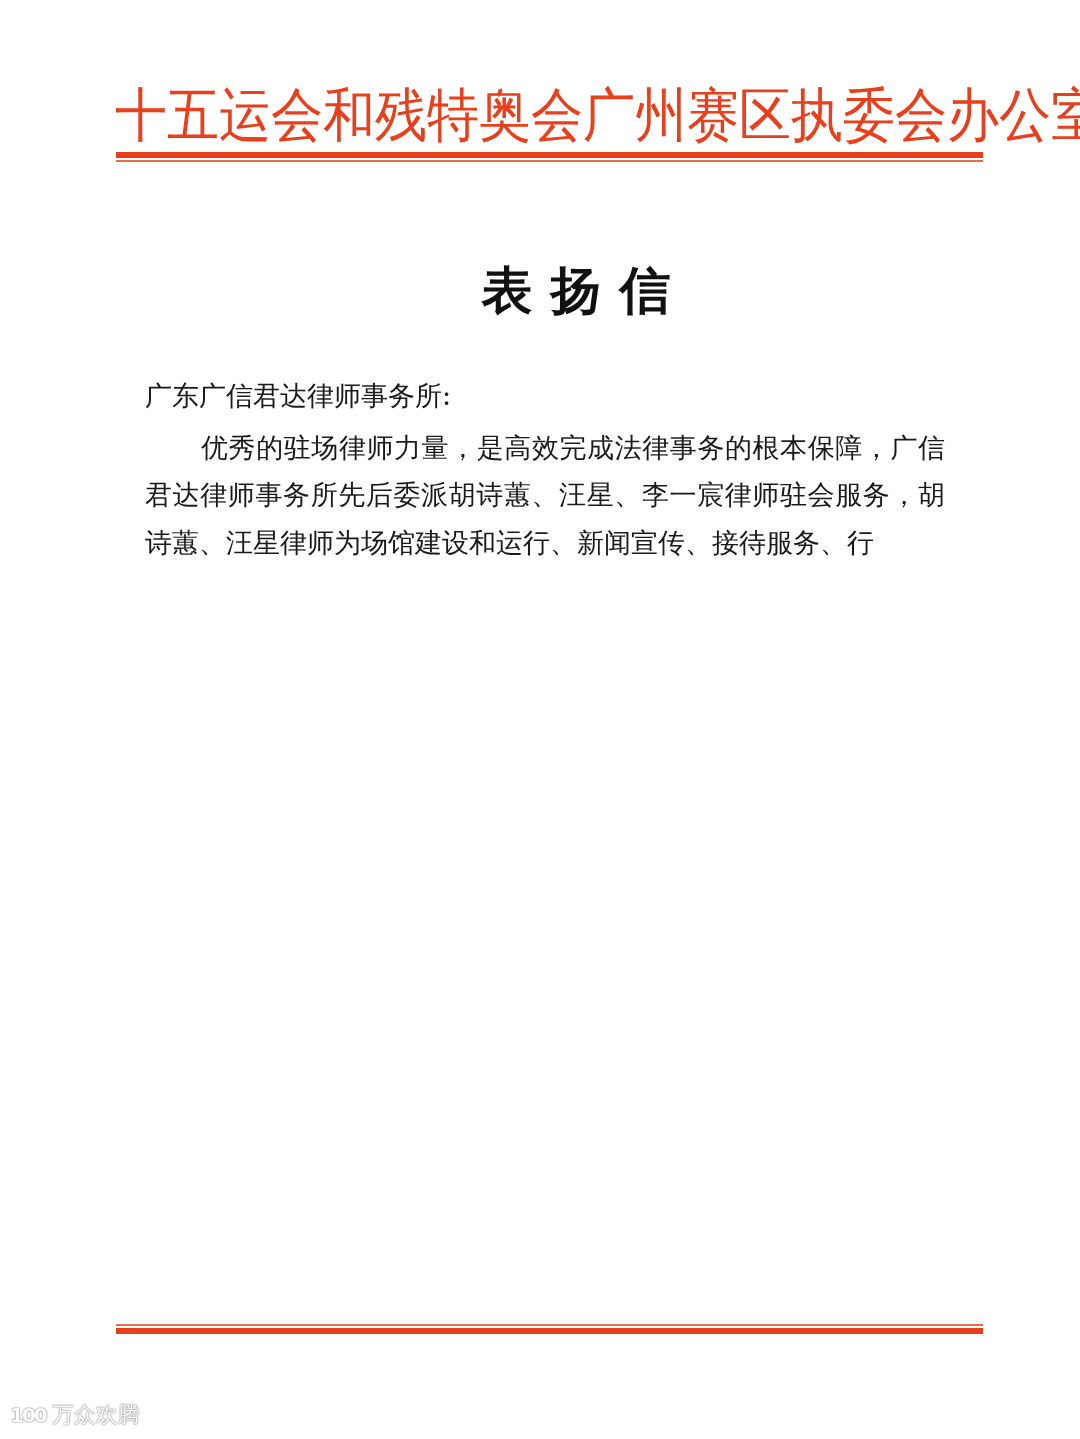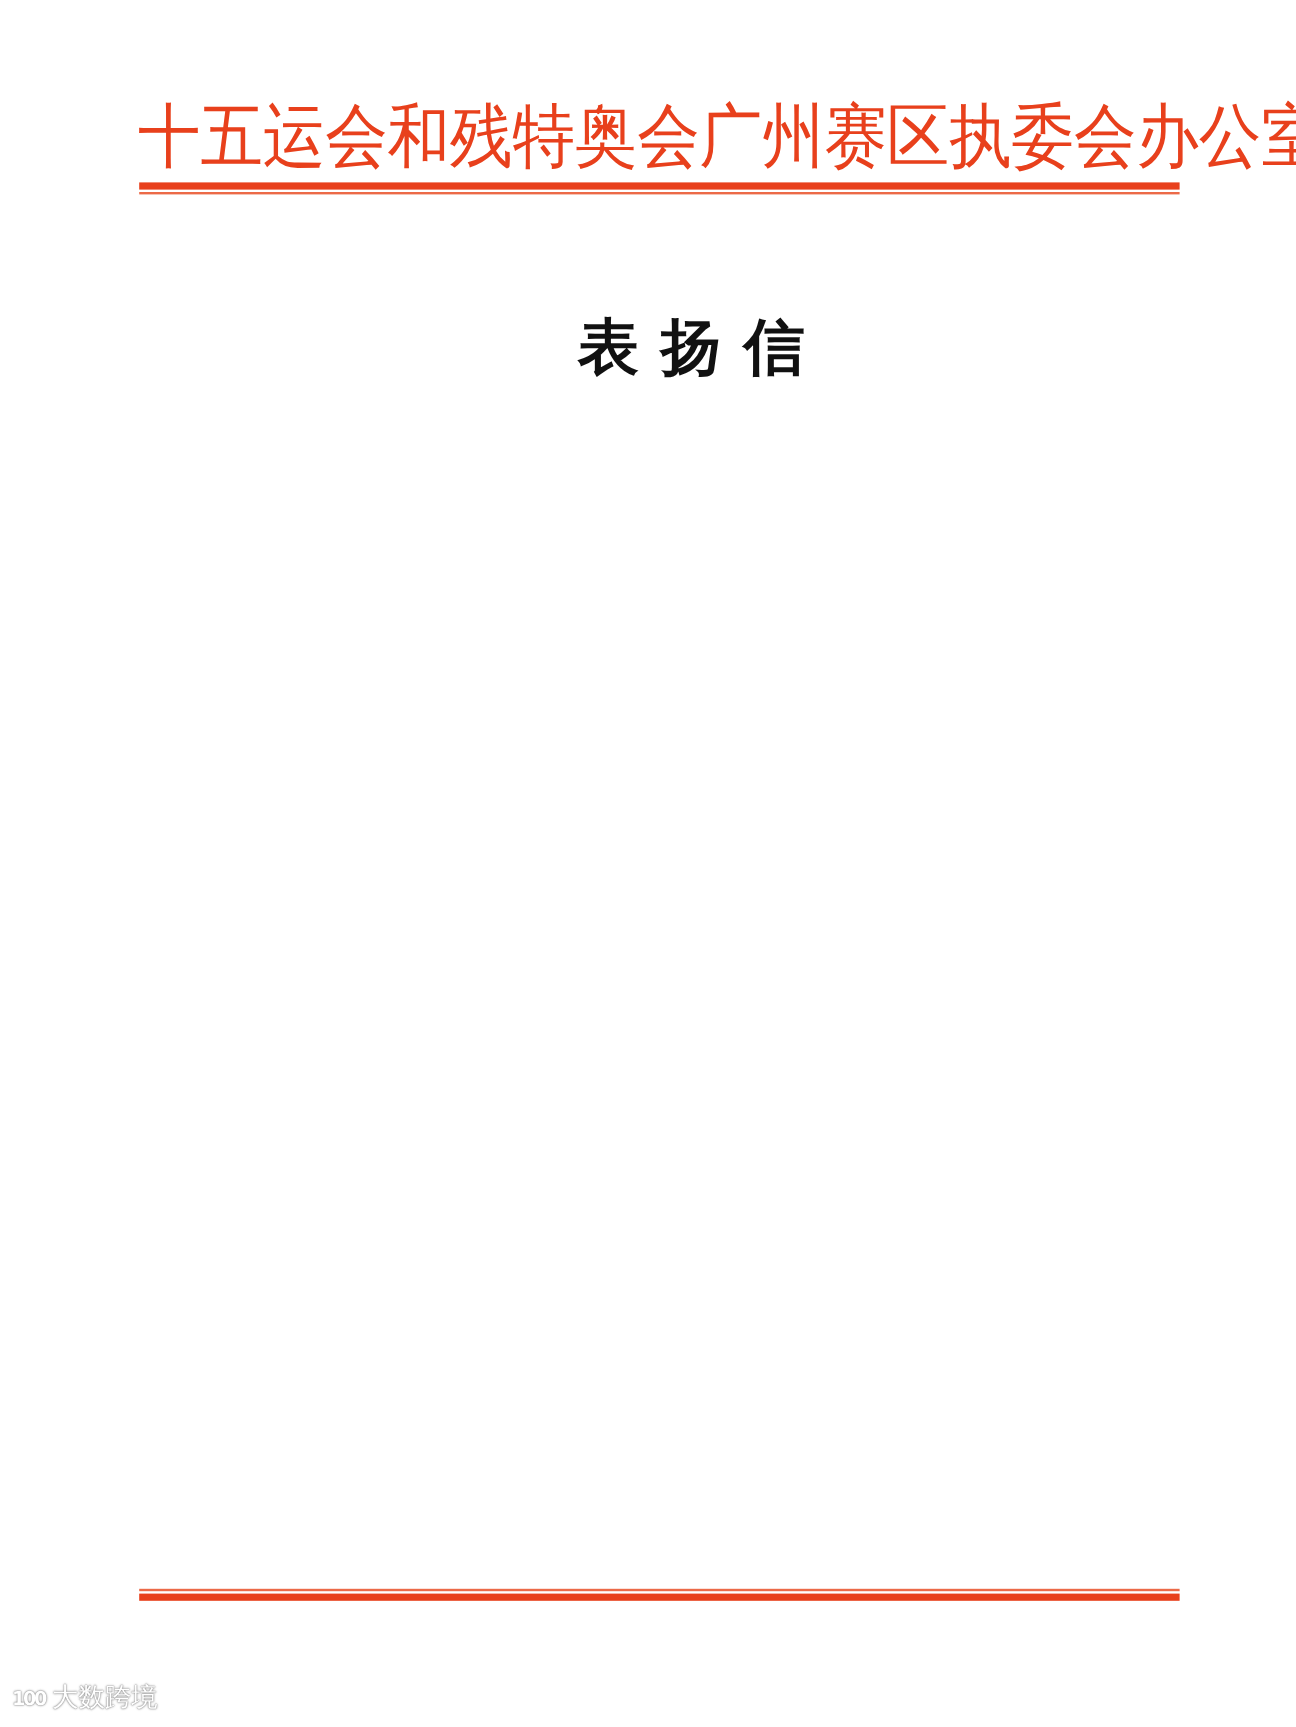--- a/index.html
+++ b/index.html
@@ -30,33 +30,35 @@
     text-align: justify; text-justify: inter-character;
   }
   .body-text p { margin: 0; }
   .body-text .indent { text-indent: 56px; }
   .watermark {
     position: absolute; left: 10px; top: 1400px; height: 30px;
     display: flex; align-items: center; gap: 6px;
     color: #ffffff; font-family: "DejaVu Sans", "Liberation Sans", sans-serif; font-size: 22px;
     text-shadow: 0 0 2px #888, 0 0 1px #666;
   }
-  .wm-logo { font-size: 16px; font-weight: bold; letter-spacing: -2px; }
+  .wm-logo { font-size: 20px; font-weight: bold; letter-spacing: -2px; }
 </style>
 </head>
 <body>
 
 <div class="header-title">十五运会和残特奥会广州赛区执委会办公室</div>
 <div class="rule-top-thick"></div>
 <div class="rule-top-thin"></div>
 
 <div class="doc-title">表扬信</div>
 
 <div class="body-text">
+  <p>广东广信君达律师事务所:</p>
+  <p class="indent" style="margin-top:4px">优秀的驻场律师力量，是高效完成法律事务的根本保障，广信君达律师事务所先后委派胡诗蕙、汪星、李一宸律师驻会服务，胡诗蕙、汪星律师为场馆建设和运行、新闻宣传、接待服务、行</p>
 </div>
 
 <div class="rule-bot-thin"></div>
 <div class="rule-bot-thick"></div>
 
 <div class="watermark">
   <span class="wm-logo">100</span>
-  <span>大数跨境</span>
+  <span>万众欢腾</span>
 </div>
 
 </body></html>

